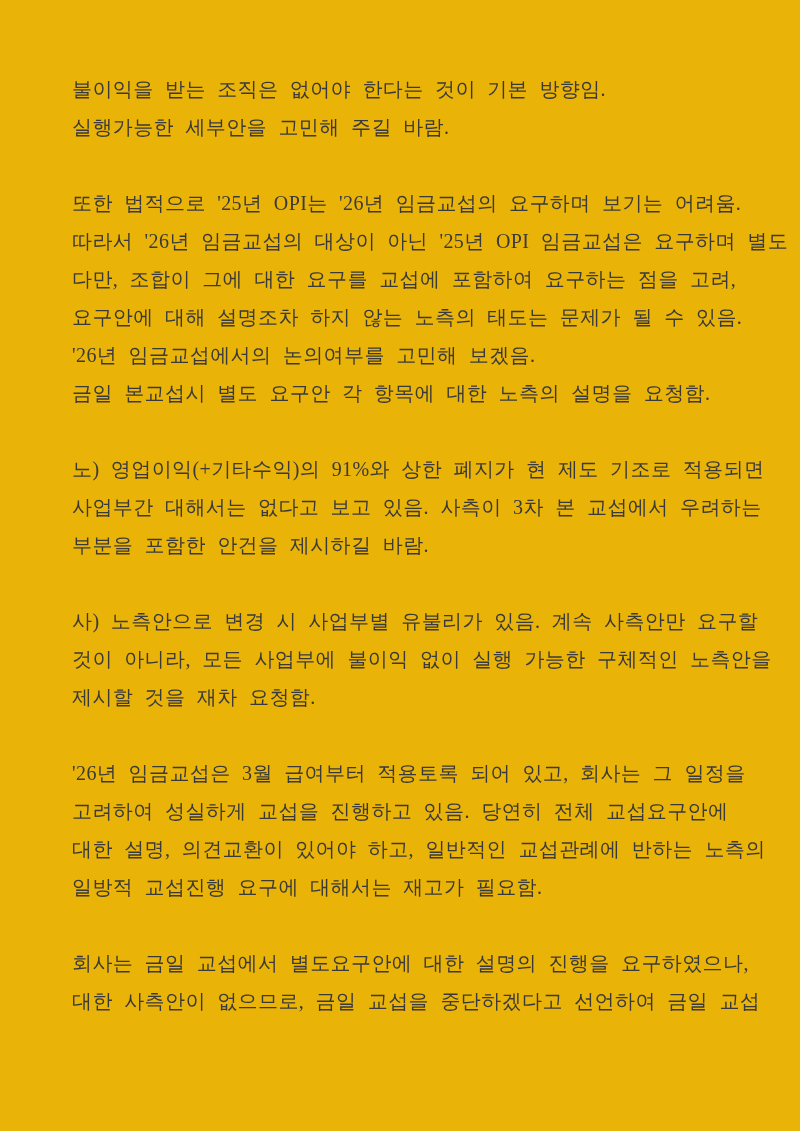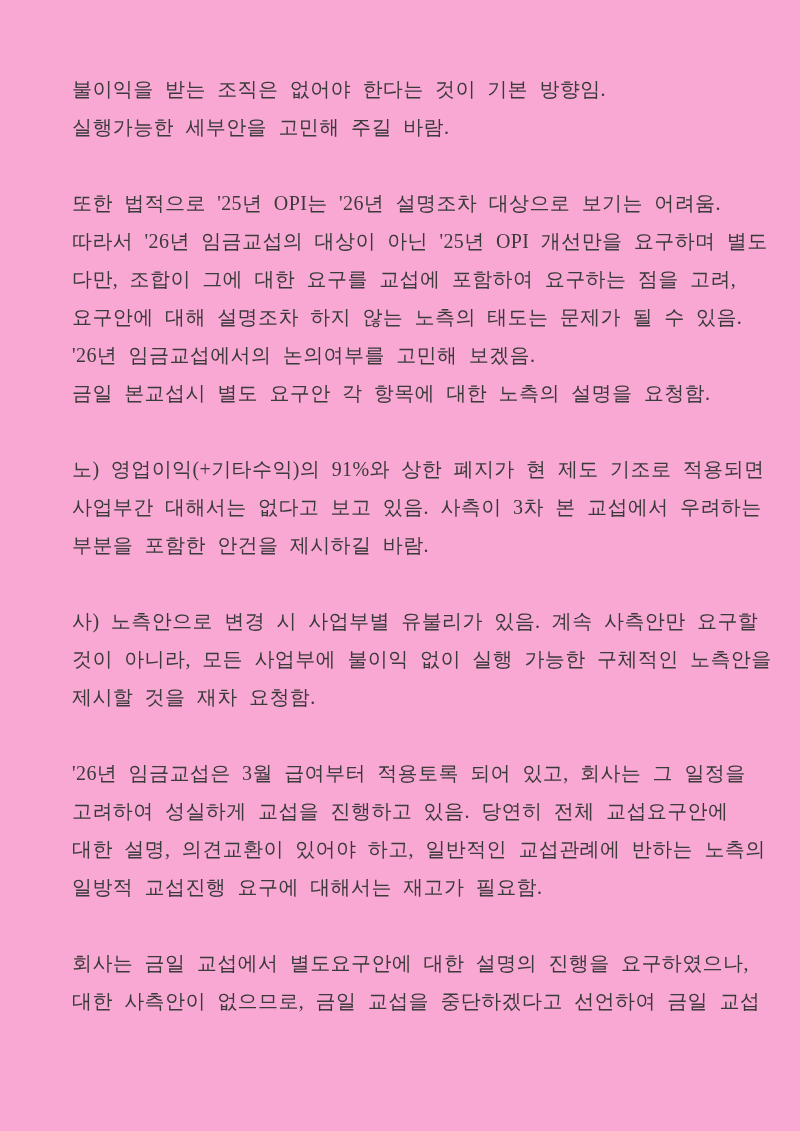--- a/index.html
+++ b/index.html
@@ -34,28 +34,28 @@
     letter-spacing: 0.4px;
     word-spacing: 6px;
     white-space: nowrap;
     font-weight: 400;
     -webkit-font-smoothing: antialiased;
   }
 </style>
 </head>
 <body>
 
-<div class="page" style="background: #f9a8d4; color: rgb(58, 58, 58);">
+<div class="page" style="background: #eab308; color: rgb(58, 58, 58);">
     <div class="para">
       <div class="line">불이익을 받는 조직은 없어야 한다는 것이 기본 방향임.</div>
       <div class="line">실행가능한 세부안을 고민해 주길 바람.</div>
     </div>
     <div class="para">
-      <div class="line">또한 법적으로 '25년 OPI는 '26년 설명조차 대상으로 보기는 어려움.</div>
-      <div class="line">따라서 '26년 임금교섭의 대상이 아닌 '25년 OPI 개선만을 요구하며 별도</div>
+      <div class="line">또한 법적으로 '25년 OPI는 '26년 임금교섭의 요구하며 보기는 어려움.</div>
+      <div class="line">따라서 '26년 임금교섭의 대상이 아닌 '25년 OPI 임금교섭은 요구하며 별도</div>
       <div class="line">다만, 조합이 그에 대한 요구를 교섭에 포함하여 요구하는 점을 고려,</div>
       <div class="line">요구안에 대해 설명조차 하지 않는 노측의 태도는 문제가 될 수 있음.</div>
       <div class="line">'26년 임금교섭에서의 논의여부를 고민해 보겠음.</div>
       <div class="line">금일 본교섭시 별도 요구안 각 항목에 대한 노측의 설명을 요청함.</div>
     </div>
     <div class="para">
       <div class="line">노) 영업이익(+기타수익)의 91%와 상한 폐지가 현 제도 기조로 적용되면</div>
       <div class="line">사업부간 대해서는 없다고 보고 있음. 사측이 3차 본 교섭에서 우려하는</div>
       <div class="line">부분을 포함한 안건을 제시하길 바람.</div>
     </div>

